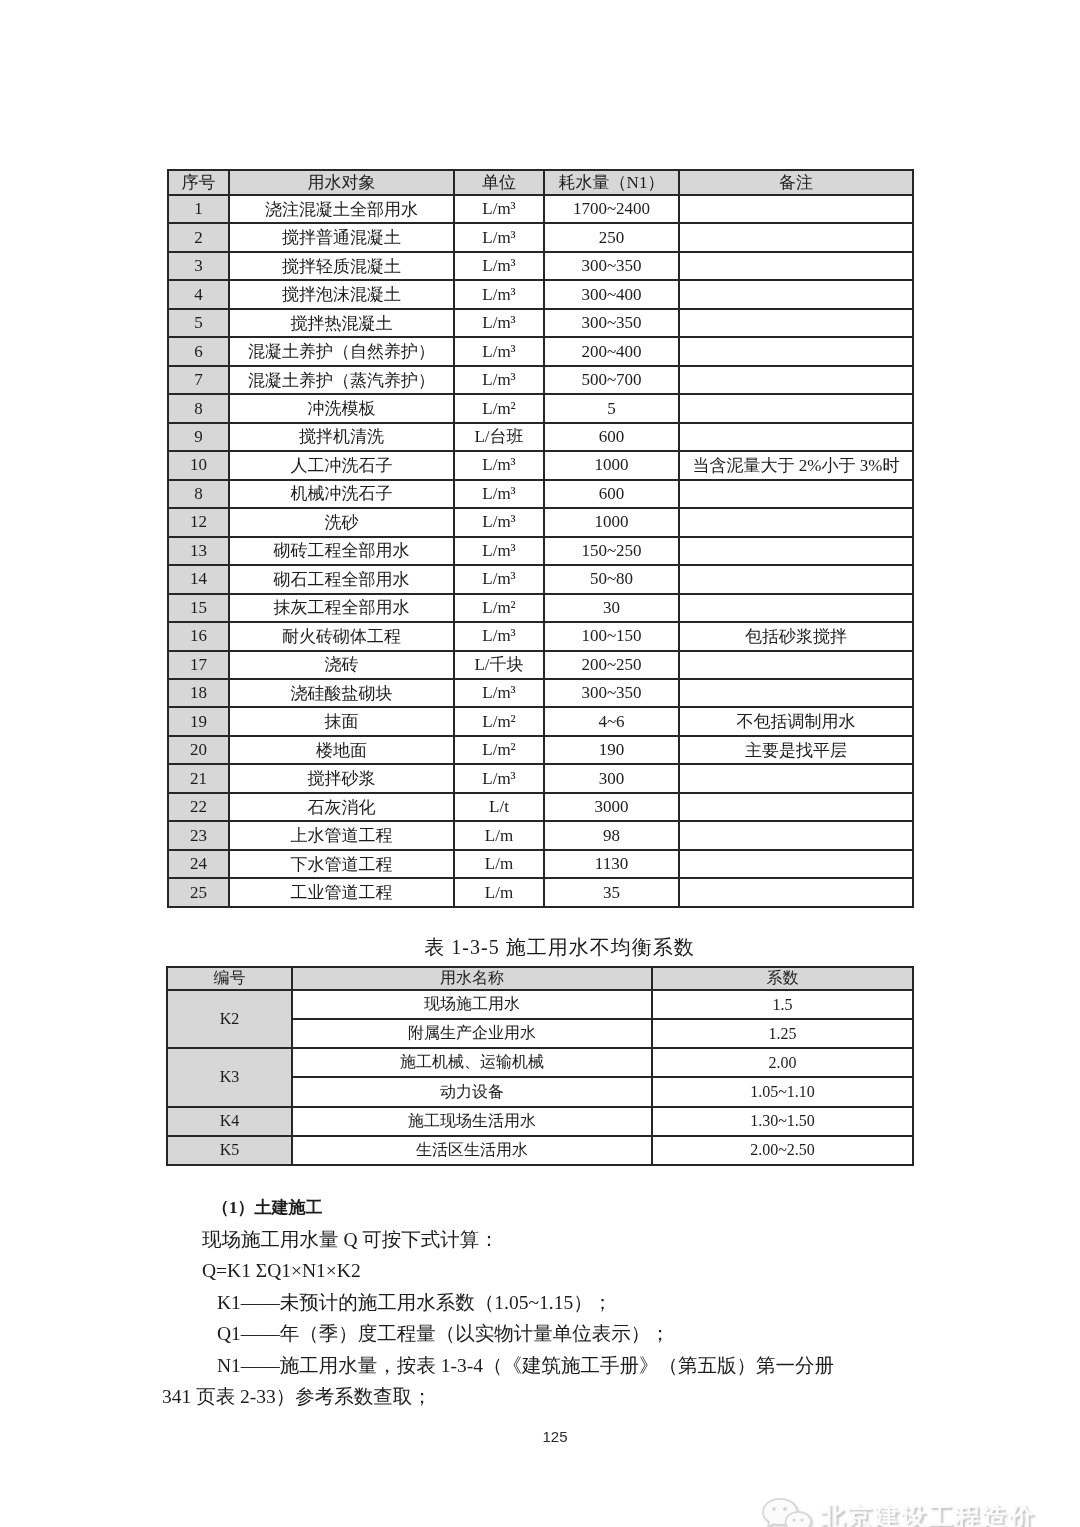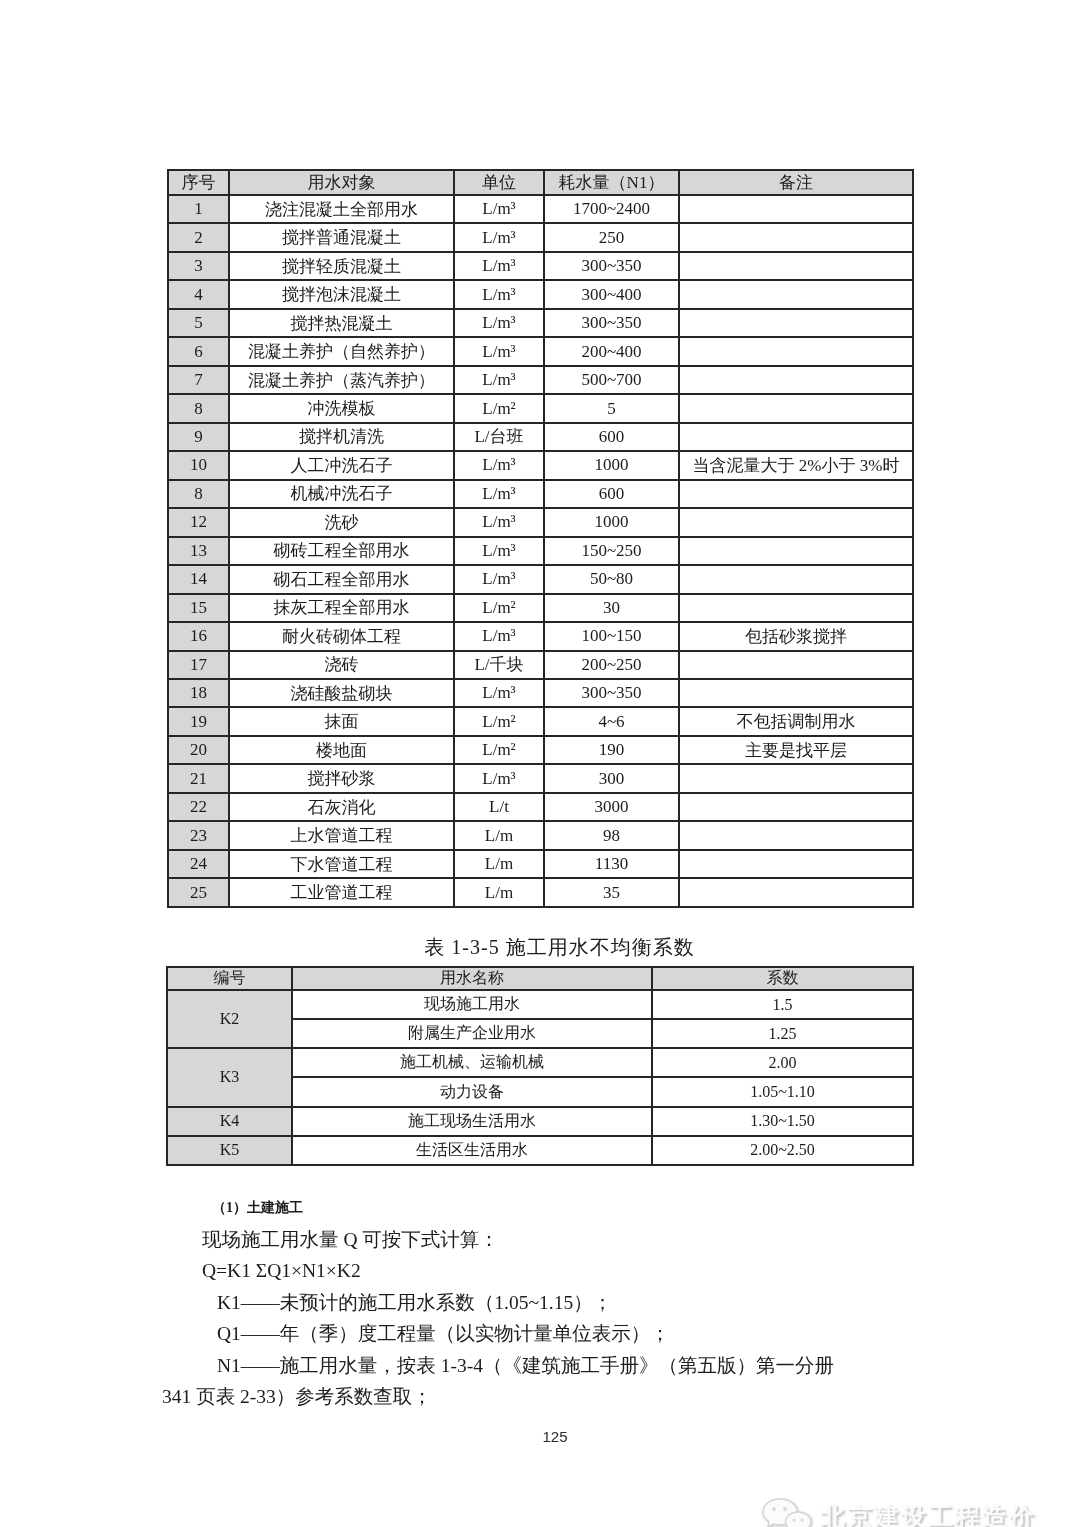--- a/index.html
+++ b/index.html
@@ -30,21 +30,21 @@
     position:absolute; left:187px; top:896px; width:745px;
     text-align:center; font-size:20px; letter-spacing:1px;
   }
 
   
   .text-block {
     position:absolute; left:162px; top:1154px; width:762px;
     font-size:19.5px;
   }
   .text-block p { margin:0; line-height:31.5px; }
-  .text-block .heading { font-weight:bold; font-size:14px; text-indent:50px; }
+  .text-block .heading { font-weight:bold; font-size:17px; text-indent:50px; }
   .indent-0 { text-indent:0; }
   .indent-1 { text-indent:40px; }
   .indent-2 { text-indent:55px; }
 
   
   .page-number {
     position:absolute; top:1390px; left:0; width:1110px; text-align:center;
     font-family:"Liberation Sans","DejaVu Sans",sans-serif;
     font-size:15px; color:#2a2a2a;
   }

